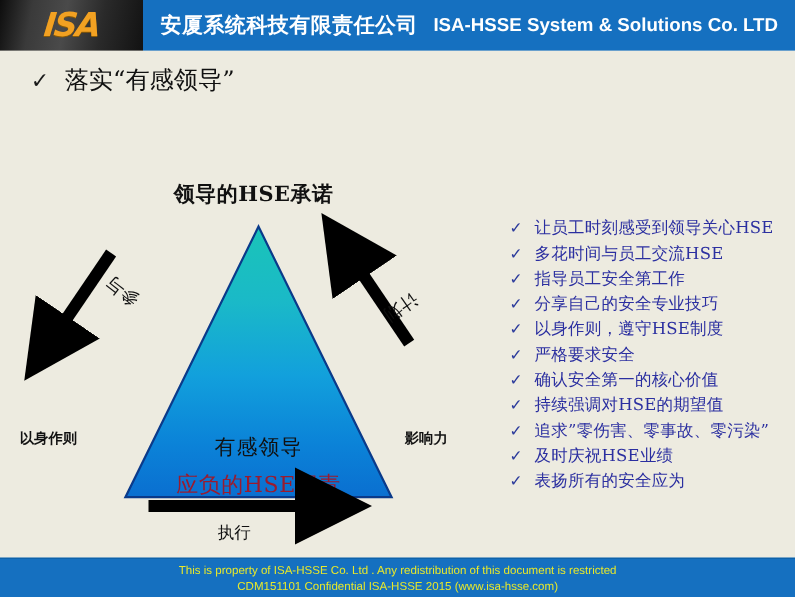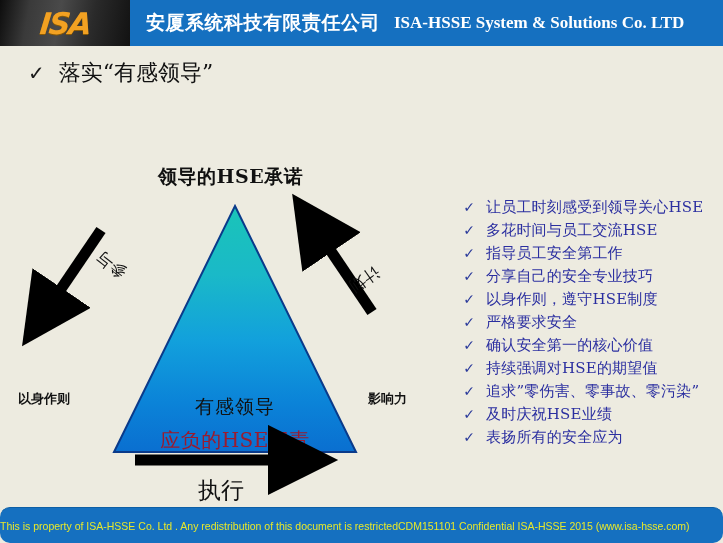--- a/index.html
+++ b/index.html
@@ -65,21 +65,20 @@
     letter-spacing: 0.5px;
     white-space: nowrap;
     text-align: right;
   }
   .header-en {
     color: #ffffff;
     font-weight: bold;
     font-size: 17px;
     white-space: nowrap;
     margin-left: 14px;
-    font-family: Liberation Serif, serif;
   }
 
   
   .slide-title {
     position: absolute;
     left: 28px;
     top: 58px;
     display: flex;
     align-items: baseline;
     gap: 14px;
@@ -151,21 +150,21 @@
   .side-label {
     position: absolute;
     font-family: "DejaVu Serif", "Liberation Serif", serif;
     font-weight: bold;
     font-size: 13px;
     color: #111111;
     white-space: nowrap;
   }
   .side-left  { left: 18px;  top: 240px; }
   .side-right { left: 368px; top: 240px; }
-  .side-bottom{ left: 198px; top: 325px; font-weight: normal; font-size: 23px; }
+  .side-bottom{ left: 198px; top: 325px; font-weight: normal; font-size: 15px; }
 
   .arrow-label {
     position: absolute;
     font-family: "DejaVu Serif", "Liberation Serif", serif;
     font-size: 16px;
     color: #111111;
     white-space: nowrap;
   }
   .arrow-label-left {
     left: 96px;
@@ -218,24 +217,23 @@
   
   .footer {
     position: absolute;
     left: 0;
     bottom: 0;
     width: 723px;
     height: 35px;
     background: #1570C0;
     border-top: 1px solid #0d5fa5;
     display: flex;
-    flex-direction: row;
+    flex-direction: column;
     align-items: center;
-    justify-content: flex-start;
-    border-radius: 10px;
+    justify-content: center;
   }
   .footer-line {
     color: #E8E82A;
     font-size: 10.5px;
     line-height: 14px;
     white-space: nowrap;
     font-family: "Liberation Sans", sans-serif;
   }
 </style>
 </head>

